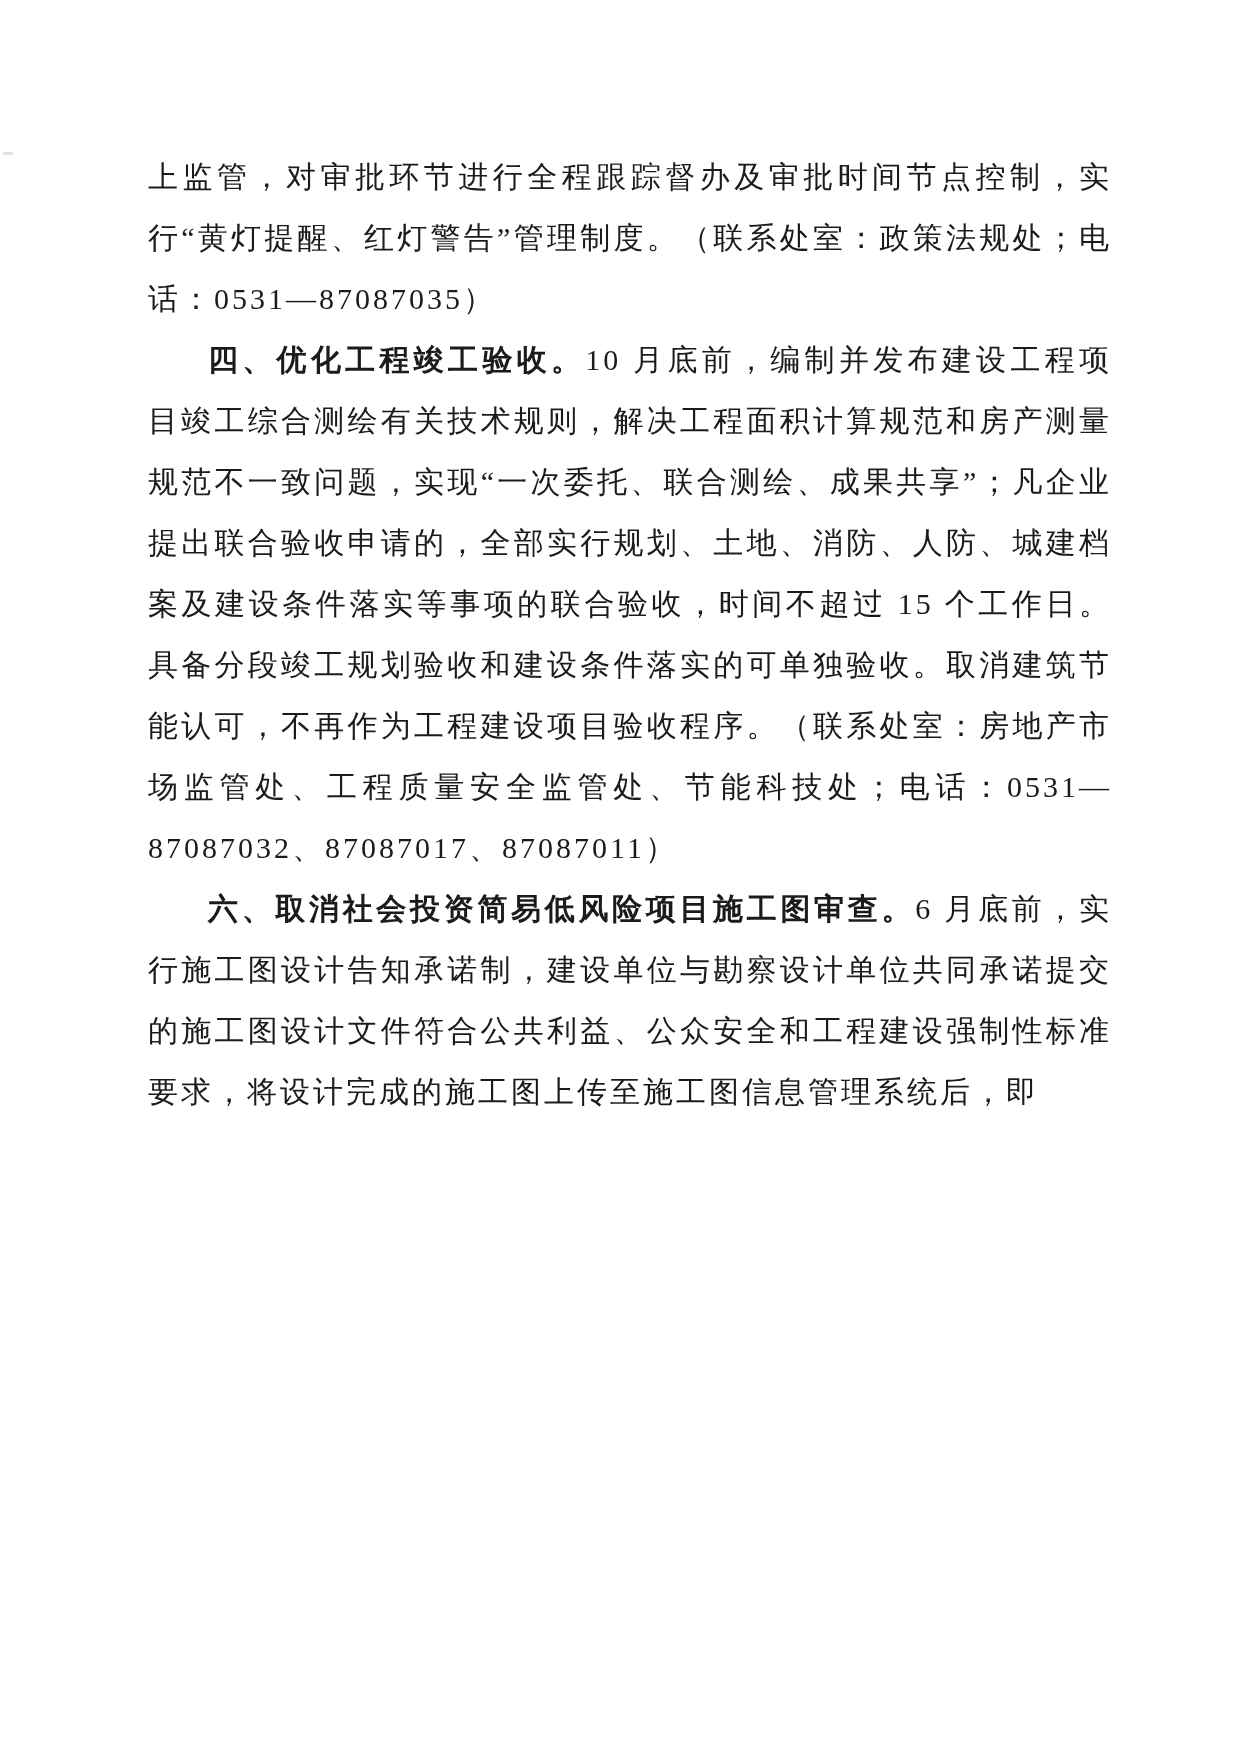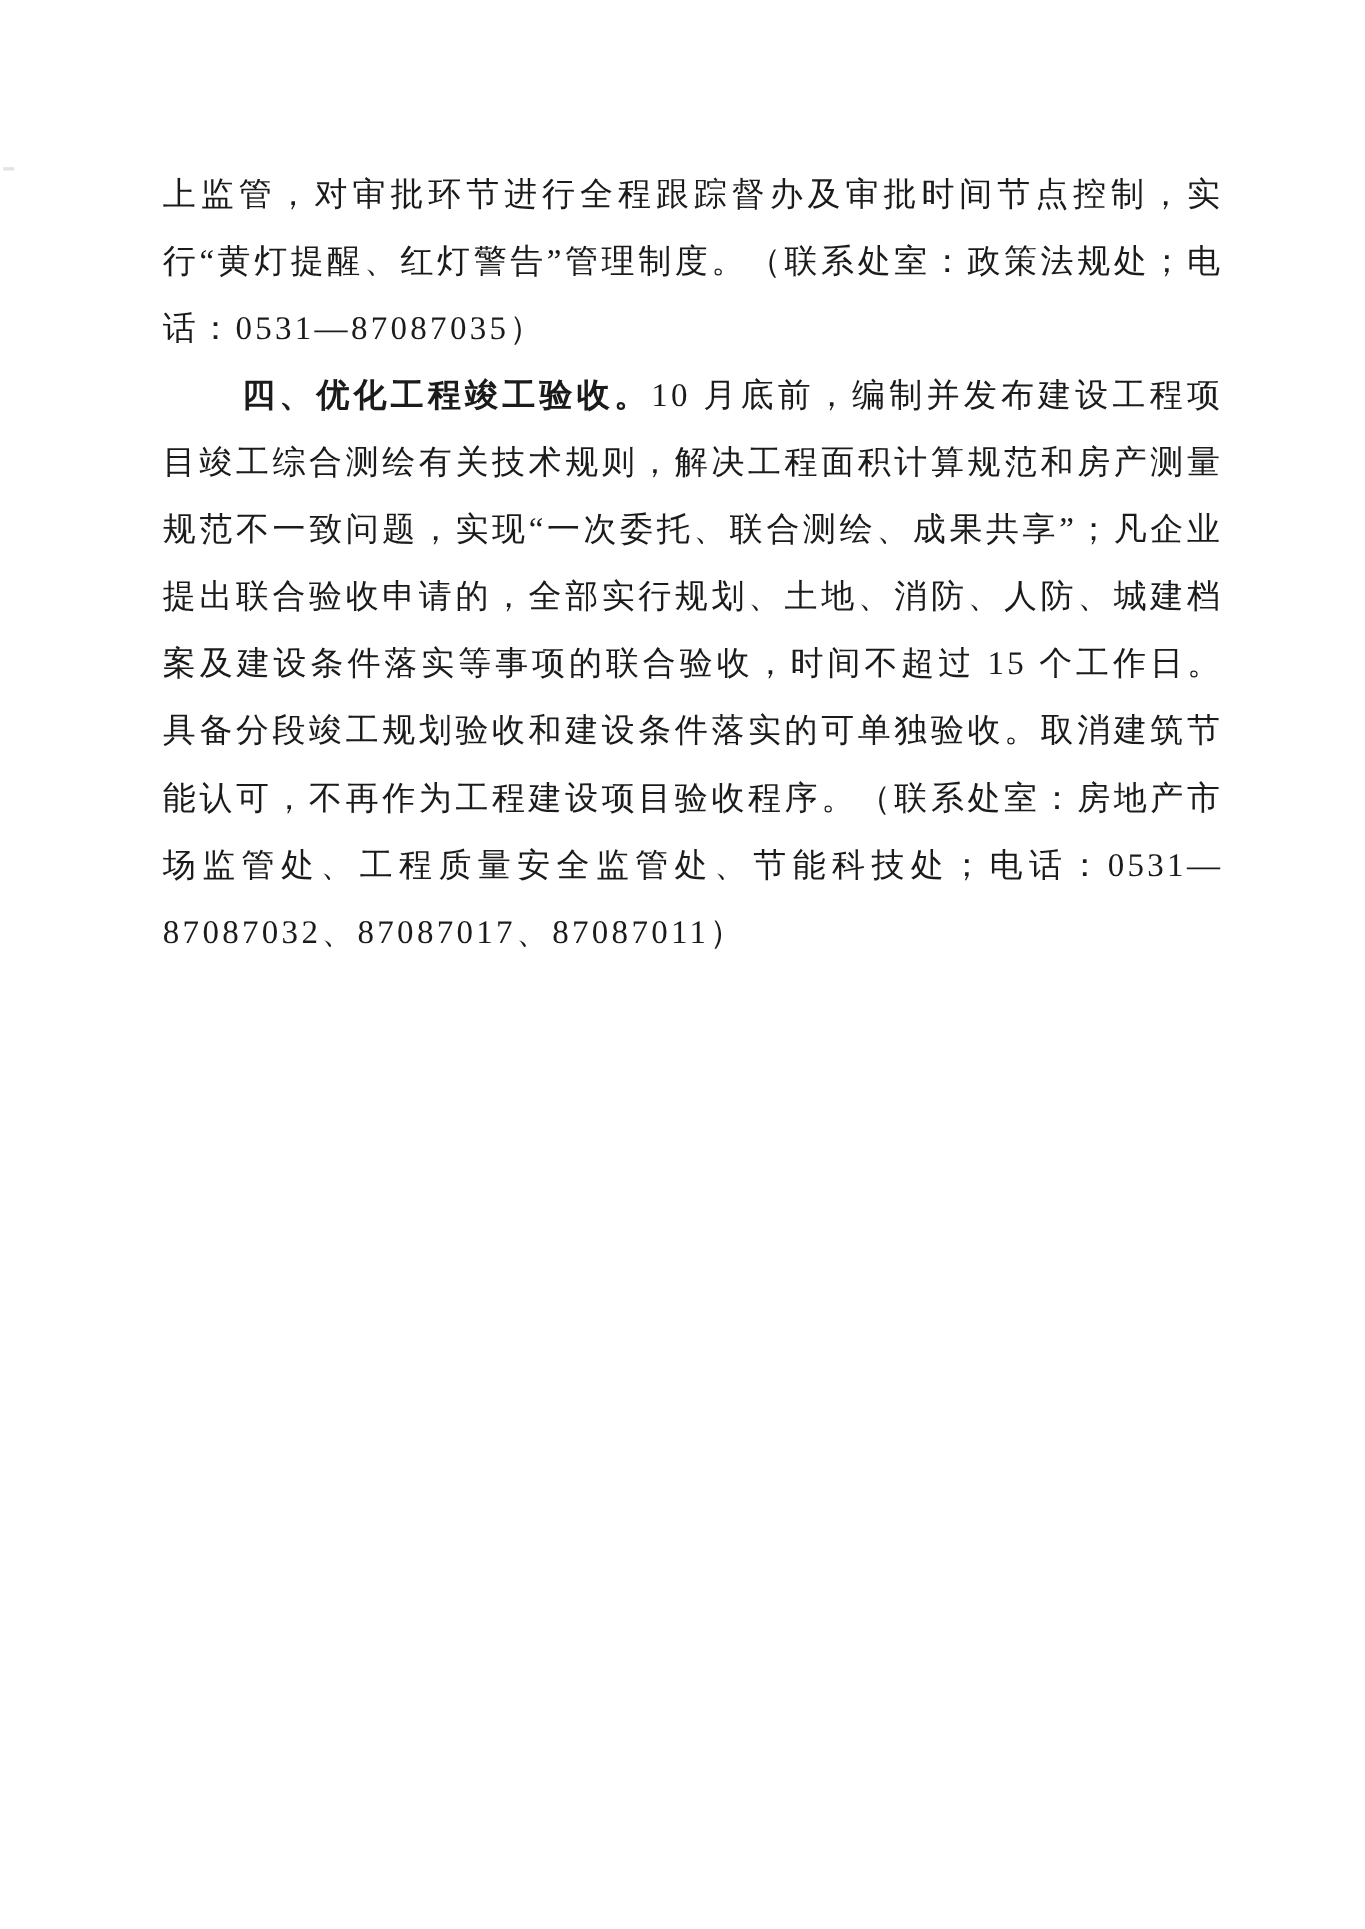--- a/index.html
+++ b/index.html
@@ -39,21 +39,20 @@
     text-align: justify;
     text-justify: inter-ideograph;
     text-indent: 2em;
   }
   .para.no-indent {
     text-indent: 0;
   }
   .para-heading {
     font-family: "Liberation Sans", sans-serif;
     font-weight: 700;
-    margin-left: 12px;
   }
   .footer {
     position: absolute;
     top: 1538px;
     left: 925px;
     width: 170px;
     display: flex;
     align-items: center;
     justify-content: center;
     gap: 16px;
@@ -76,20 +75,21 @@
 
   <div class="scan-artifact"></div>
 
   <div class="doc-body">
 
     <p class="para no-indent"><span class="body-text">上监管，对审批环节进行全程跟踪督办及审批时间节点控制，实行“黄灯提醒、红灯警告”管理制度。（联系处室：政策法规处；电话：0531—87087035）</span></p>
 
     <p class="para"><span class="para-heading">四、优化工程竣工验收。</span><span class="body-text">10 月底前，编制并发布建设工程项目竣工综合测绘有关技术规则，解决工程面积计算规范和房产测量规范不一致问题，实现“一次委托、联合测绘、成果共享”；凡企业提出联合验收申请的，全部实行规划、土地、消防、人防、城建档案及建设条件落实等事项的联合验收，时间不超过 15 个工作日。具备分段竣工规划验收和建设条件落实的可单独验收。取消建筑节能认可，不再作为工程建设项目验收程序。（联系处室：房地产市场监管处、工程质量安全监管处、节能科技处；电话：0531—87087032、87087017、87087011）</span></p>
 
 
+    <p class="para"><span class="para-heading">六、取消社会投资简易低风险项目施工图审查。</span><span class="body-text">6 月底前，实行施工图设计告知承诺制，建设单位与勘察设计单位共同承诺提交的施工图设计文件符合公共利益、公众安全和工程建设强制性标准要求，将设计完成的施工图上传至施工图信息管理系统后，即</span></p>
 
   </div>
 
   <div class="footer">
     <span class="dash">—</span>
     <span class="page-num">3</span>
     <span class="dash">—</span>
   </div>
 
 </div>

